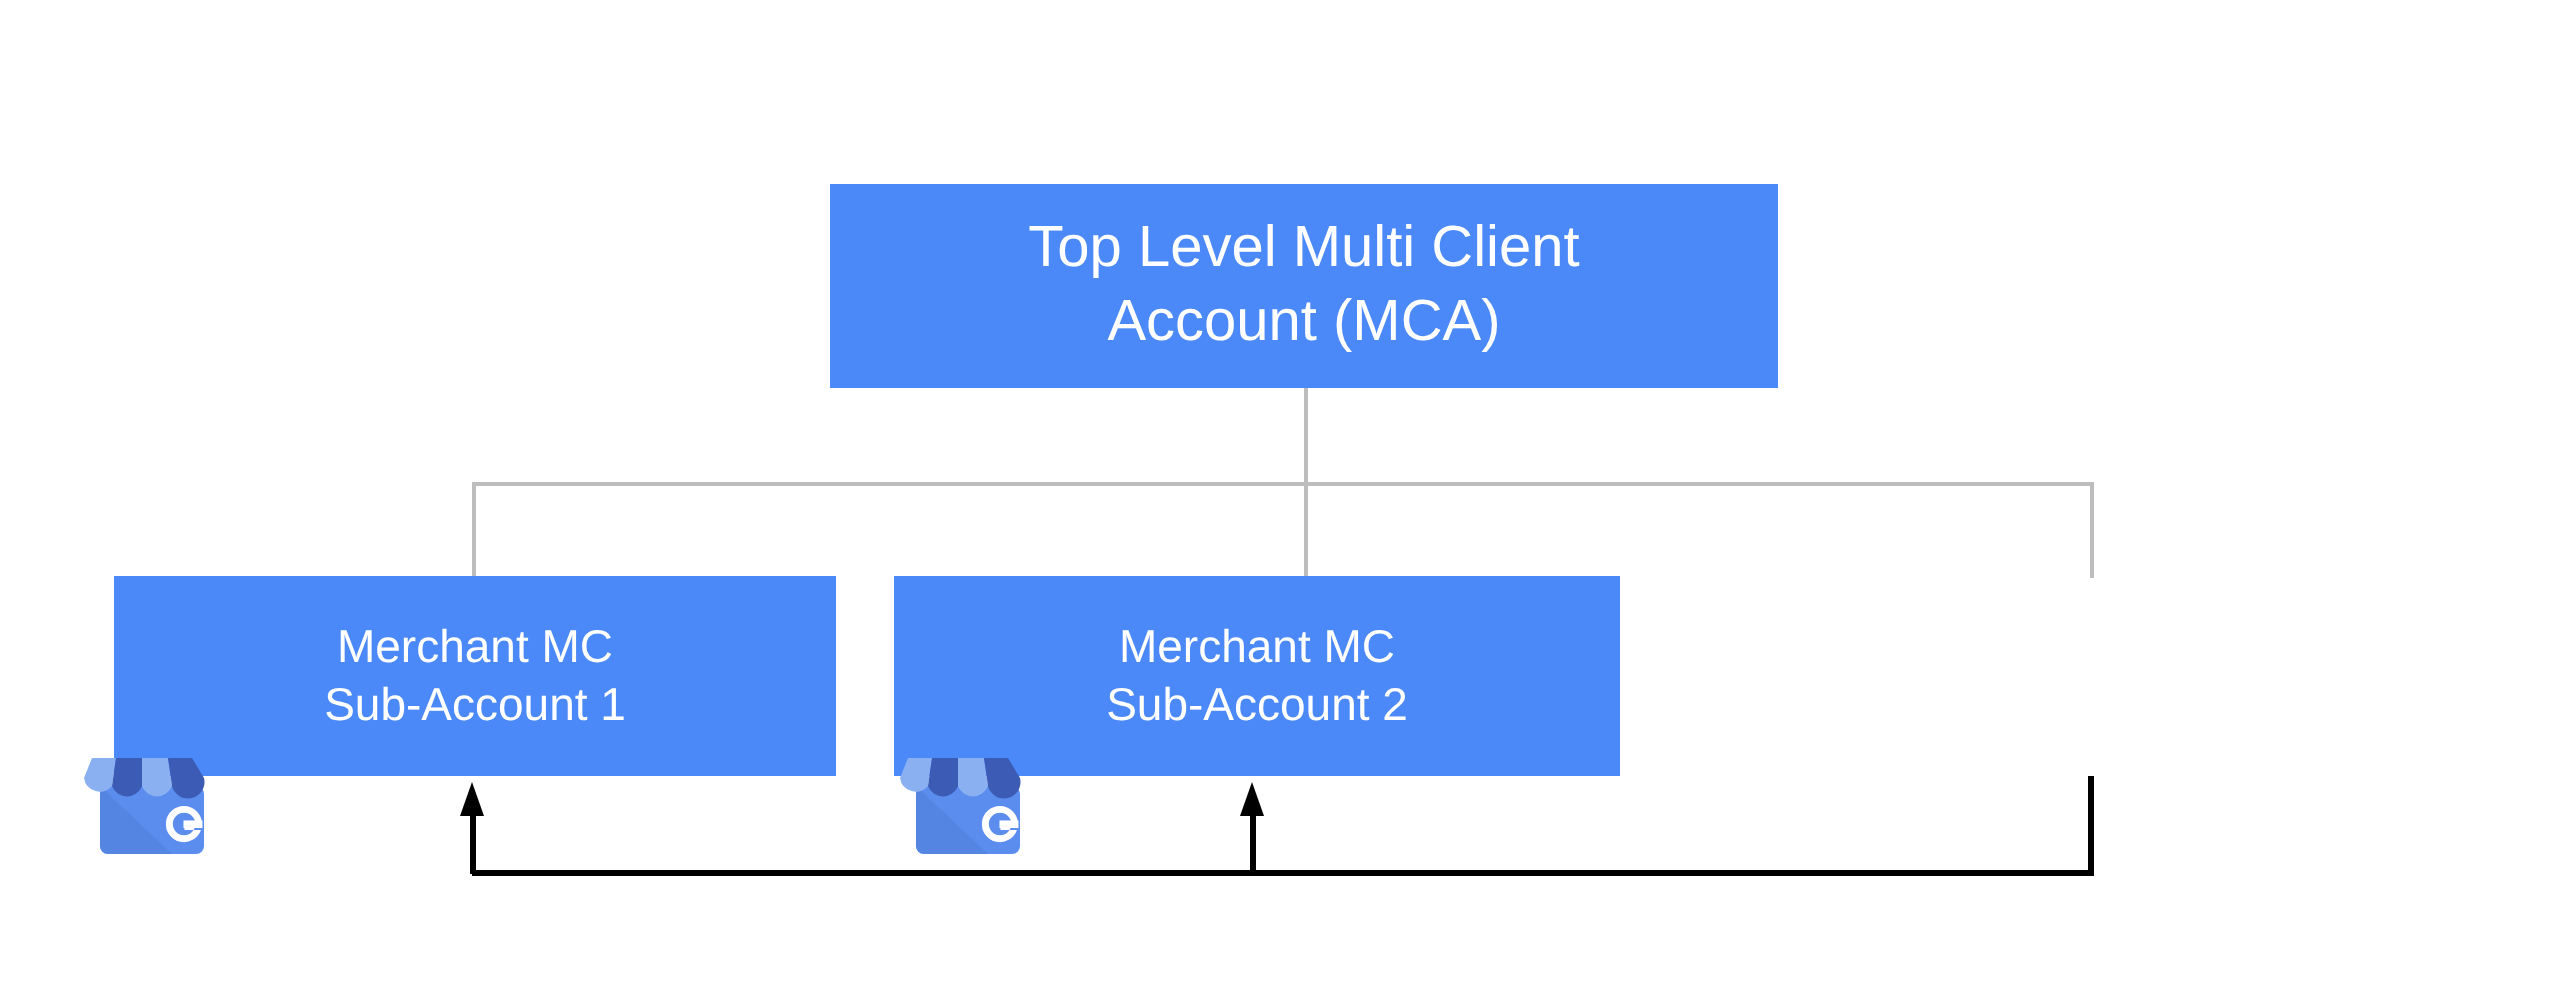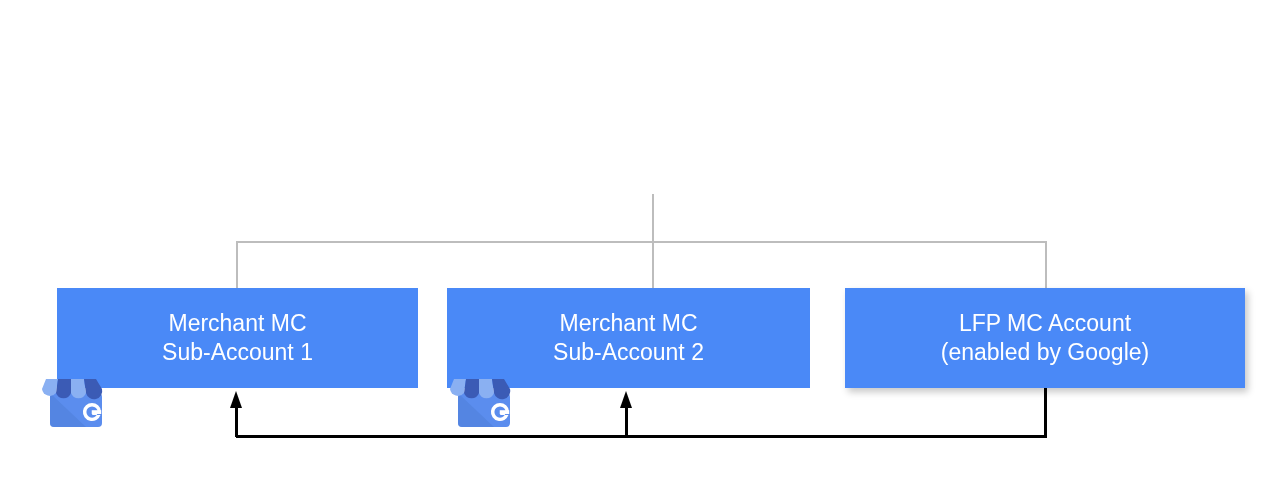--- a/index.html
+++ b/index.html
@@ -113,35 +113,35 @@
   <div class="conn" id="conn-drop-m"></div>
   <div class="conn" id="conn-drop-r"></div>
 
   <div class="flow" id="flow-base"></div>
   <div class="flow" id="flow-riser-r"></div>
   <div class="flow" id="flow-riser-1"></div>
   <div class="flow" id="flow-riser-2"></div>
   <div class="arrowhead" id="arrow-1"></div>
   <div class="arrowhead" id="arrow-2"></div>
 
+  <div class="box" id="box-top">
+    <span class="label">Top Level Multi Client
+Account (MCA)</span>
+  </div>
 
   <div class="box" id="box-sub1">
     <span class="label">Merchant MC
 Sub-Account 1</span>
   </div>
 
   <div class="box" id="box-sub2">
     <span class="label">Merchant MC
 Sub-Account 2</span>
   </div>
 
-  <div class="box" id="box-lfp">
-    <span class="label">LFP MC Account
-(enabled by Google)</span>
-  </div>
 
   <div class="gmb-icon" id="gmb-icon-1">
     <svg viewBox="0 0 72 60" xmlns="http://www.w3.org/2000/svg">
       <rect x="10" y="24" width="52" height="34" rx="4" fill="#5b8dee"></rect>
       <path d="M10 24 L46 58 L14 58 A4 4 0 0 1 10 54 Z" fill="#4f7fd8" opacity="0.55"></path>
       <path d="M6 10 L18 10 L16 24 A8 8 0 0 1 2 20 Z" fill="#8ab0f2"></path>
       <path d="M18 10 L31 10 L31 24 A8 8 0 0 1 16 24 Z" fill="#3b5bb5"></path>
       <path d="M31 10 L44 10 L46 24 A8 8 0 0 1 31 24 Z" fill="#8ab0f2"></path>
       <path d="M44 10 L56 10 L62 20 A8 8 0 0 1 46 24 Z" fill="#3b5bb5"></path>
       <g transform="translate(43,34) scale(0.95)">

